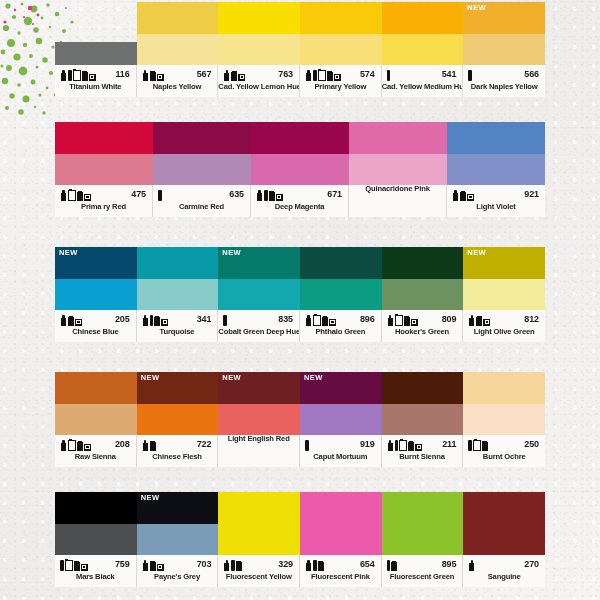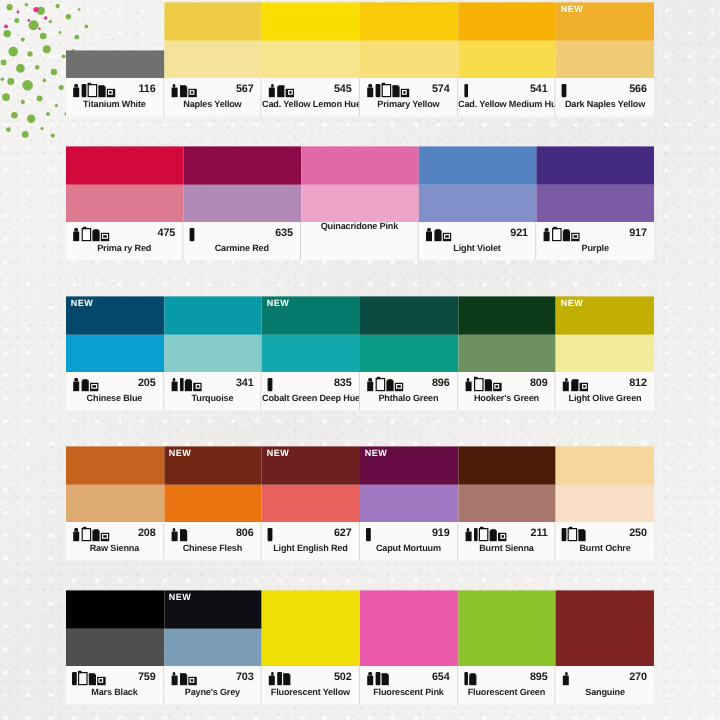--- a/index.html
+++ b/index.html
@@ -257,21 +257,21 @@
           <div class="tone-dark" style="background: rgb(248, 223, 0);"></div>
           <div class="tone-light" style="background: rgb(247, 229, 142);"></div>
         </div>
         <div class="meta">
           <div class="meta-top">
             <div class="icon-group">
               <span class="fmt fmt-tube"></span>
               <span class="fmt fmt-jar"></span>
               <span class="fmt fmt-box"></span>
             </div>
-            <span class="code">545</span>
+            <span class="code">763</span>
           </div>
           <div class="pigment-name">Cad. Yellow Lemon Hue</div>
         </div>
       </div>
       <div class="swatch-cell">
         <div class="swatch-stack">
           <div class="tone-dark" style="background: rgb(249, 202, 8);"></div>
           <div class="tone-light" style="background: rgb(248, 223, 120);"></div>
         </div>
         <div class="meta">
@@ -349,20 +349,38 @@
             <div class="icon-group">
               <span class="fmt fmt-pen"></span>
             </div>
             <span class="code">635</span>
           </div>
           <div class="pigment-name">Carmine Red</div>
         </div>
       </div>
       <div class="swatch-cell">
         <div class="swatch-stack">
+          <div class="tone-dark" style="background: rgb(153, 6, 75);"></div>
+          <div class="tone-light" style="background: rgb(216, 105, 173);"></div>
+        </div>
+        <div class="meta">
+          <div class="meta-top">
+            <div class="icon-group">
+              <span class="fmt fmt-tube"></span>
+              <span class="fmt fmt-pen"></span>
+              <span class="fmt fmt-jar"></span>
+              <span class="fmt fmt-box"></span>
+            </div>
+            <span class="code">671</span>
+          </div>
+          <div class="pigment-name">Deep Magenta</div>
+        </div>
+      </div>
+      <div class="swatch-cell">
+        <div class="swatch-stack">
           <div class="tone-dark" style="background: rgb(224, 106, 168);"></div>
           <div class="tone-light" style="background: rgb(237, 164, 201);"></div>
         </div>
         <div class="meta">
           <div class="pigment-name">Quinacridone Pink</div>
         </div>
       </div>
       <div class="swatch-cell">
         <div class="swatch-stack">
           <div class="tone-dark" style="background: rgb(83, 131, 194);"></div>
@@ -371,38 +389,20 @@
         <div class="meta">
           <div class="meta-top">
             <div class="icon-group">
               <span class="fmt fmt-tube"></span>
               <span class="fmt fmt-jar"></span>
               <span class="fmt fmt-box"></span>
             </div>
             <span class="code">921</span>
           </div>
           <div class="pigment-name">Light Violet</div>
-        </div>
-      </div>
-      <div class="swatch-cell">
-        <div class="swatch-stack">
-          <div class="tone-dark" style="background: rgb(69, 42, 130);"></div>
-          <div class="tone-light" style="background: rgb(123, 91, 164);"></div>
-        </div>
-        <div class="meta">
-          <div class="meta-top">
-            <div class="icon-group">
-              <span class="fmt fmt-tube"></span>
-              <span class="fmt fmt-bottle"></span>
-              <span class="fmt fmt-jar"></span>
-              <span class="fmt fmt-box"></span>
-            </div>
-            <span class="code">917</span>
-          </div>
-          <div class="pigment-name">Purple</div>
         </div>
       </div>
     </div>
     <div class="color-row row-3">
       <div class="swatch-cell">
         <div class="swatch-stack">
           <div class="tone-dark" style="background: rgb(5, 72, 107);"></div>
           <div class="tone-light" style="background: rgb(10, 159, 208);"></div>
           <div class="new-badge">NEW</div>
         </div>
@@ -531,38 +531,32 @@
           <div class="tone-dark" style="background: rgb(113, 39, 19);"></div>
           <div class="tone-light" style="background: rgb(233, 116, 16);"></div>
           <div class="new-badge">NEW</div>
         </div>
         <div class="meta">
           <div class="meta-top">
             <div class="icon-group">
               <span class="fmt fmt-tube"></span>
               <span class="fmt fmt-jar"></span>
             </div>
-            <span class="code">806</span>
+            <span class="code">722</span>
           </div>
           <div class="pigment-name">Chinese Flesh</div>
         </div>
       </div>
       <div class="swatch-cell">
         <div class="swatch-stack">
           <div class="tone-dark" style="background: rgb(110, 32, 32);"></div>
           <div class="tone-light" style="background: rgb(233, 98, 93);"></div>
           <div class="new-badge">NEW</div>
         </div>
         <div class="meta">
-          <div class="meta-top">
-            <div class="icon-group">
-              <span class="fmt fmt-pen"></span>
-            </div>
-            <span class="code">627</span>
-          </div>
           <div class="pigment-name">Light English Red</div>
         </div>
       </div>
       <div class="swatch-cell">
         <div class="swatch-stack">
           <div class="tone-dark" style="background: rgb(102, 12, 66);"></div>
           <div class="tone-light" style="background: rgb(160, 121, 194);"></div>
           <div class="new-badge">NEW</div>
         </div>
         <div class="meta">
@@ -653,21 +647,21 @@
         <div class="swatch-stack">
           <div class="tone-full" style="background: rgb(239, 223, 5);"></div>
         </div>
         <div class="meta">
           <div class="meta-top">
             <div class="icon-group">
               <span class="fmt fmt-tube"></span>
               <span class="fmt fmt-pen"></span>
               <span class="fmt fmt-jar"></span>
             </div>
-            <span class="code">502</span>
+            <span class="code">329</span>
           </div>
           <div class="pigment-name">Fluorescent Yellow</div>
         </div>
       </div>
       <div class="swatch-cell">
         <div class="swatch-stack">
           <div class="tone-full" style="background: rgb(235, 90, 171);"></div>
         </div>
         <div class="meta">
           <div class="meta-top">

